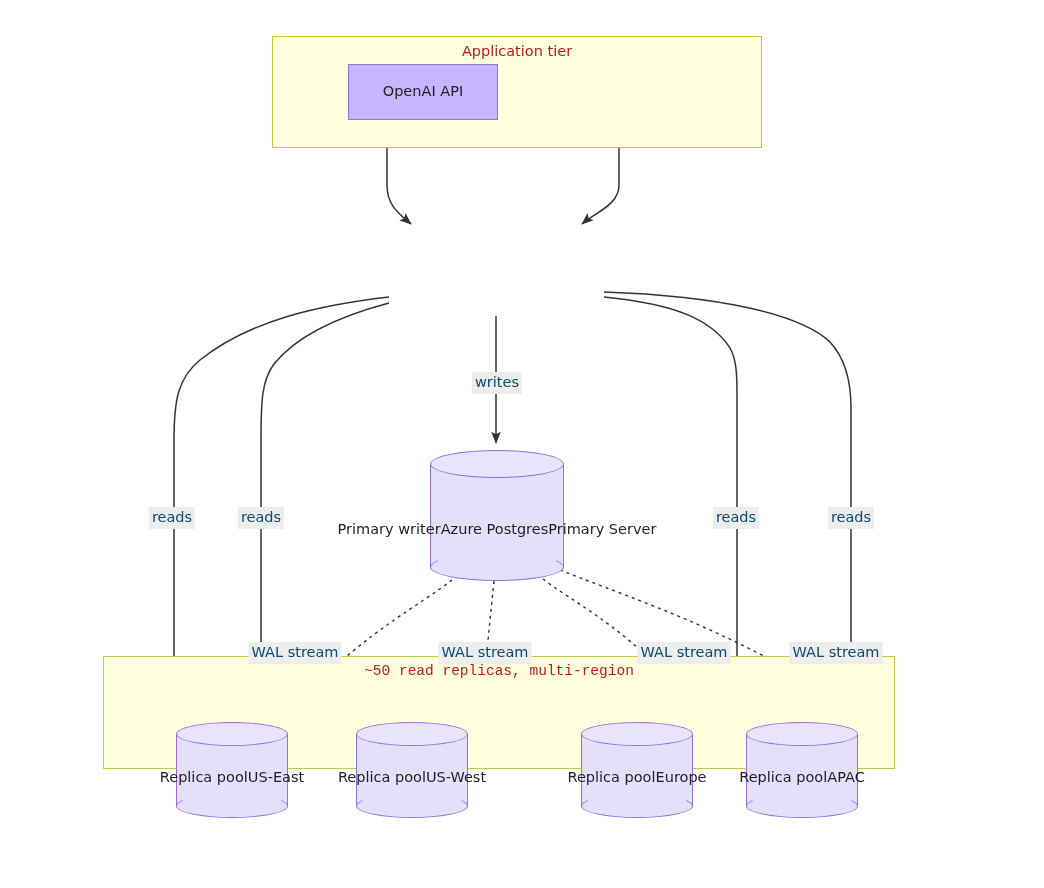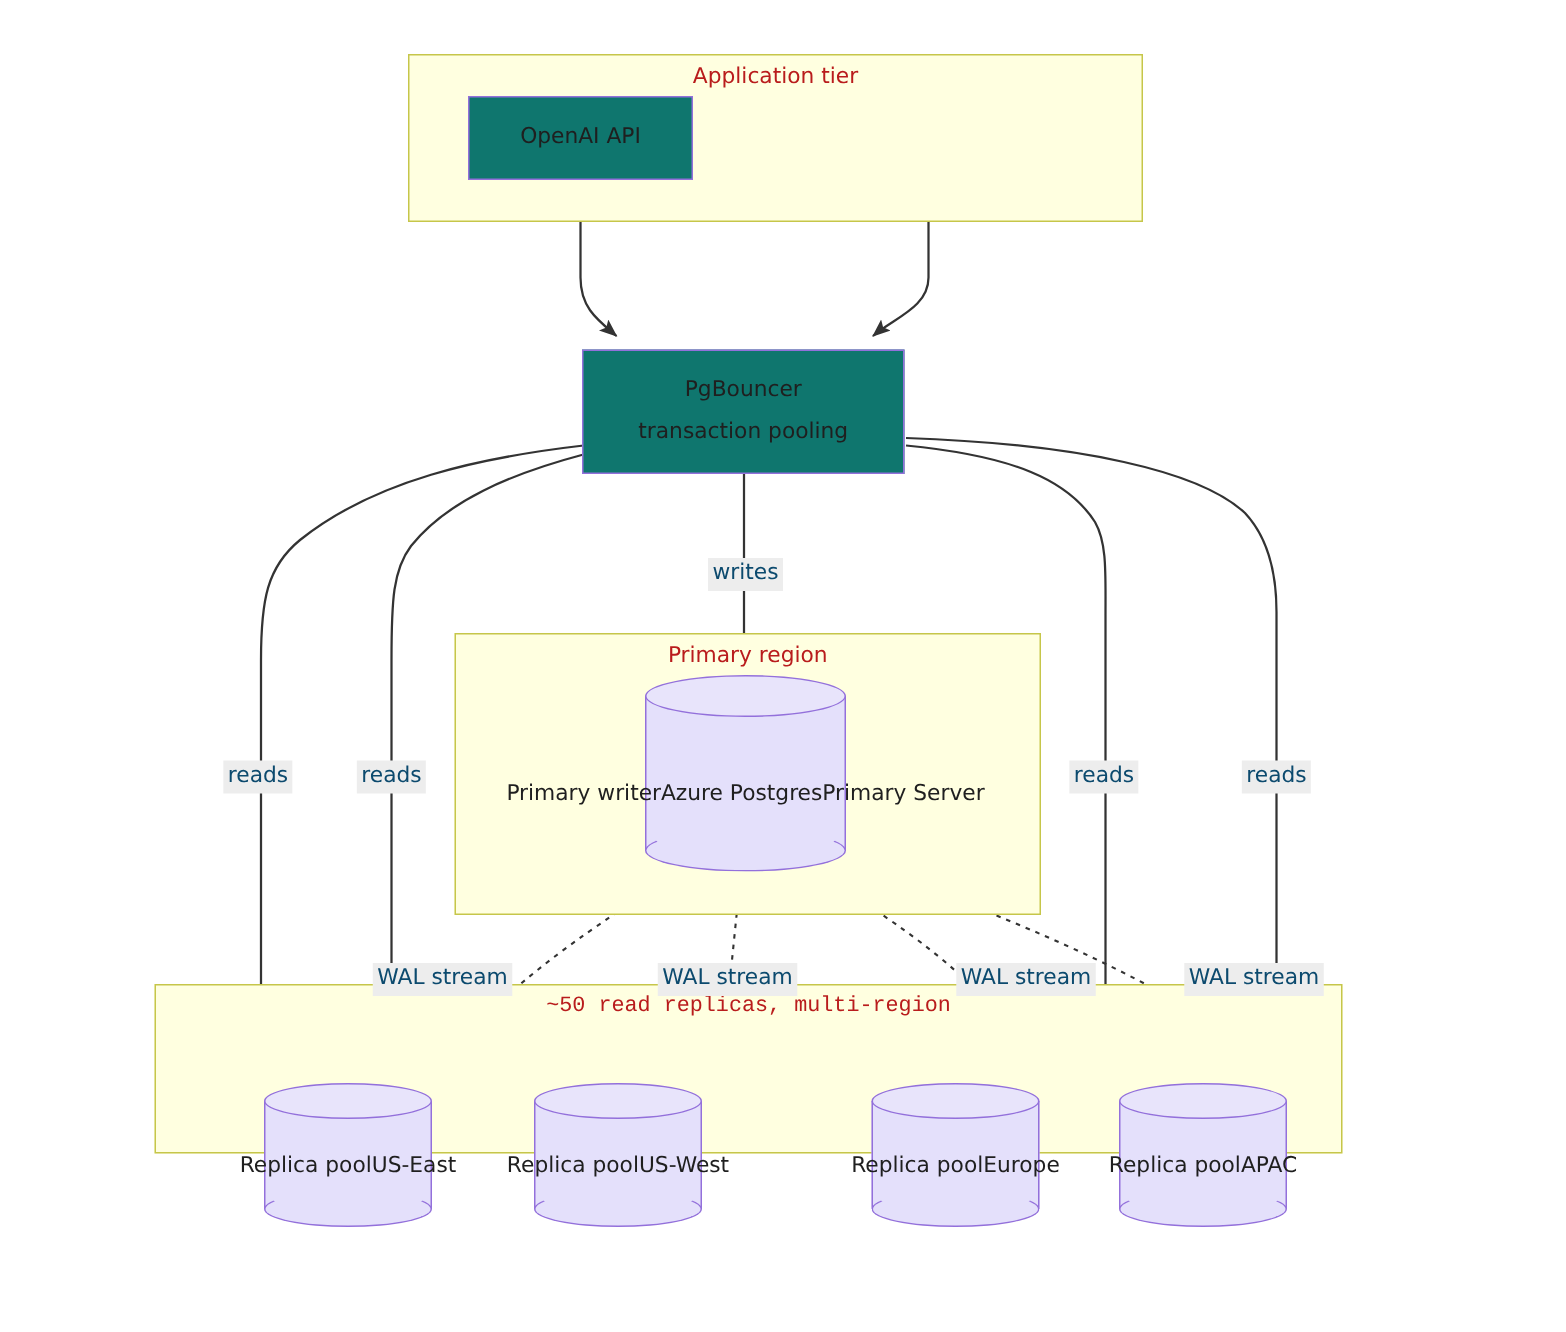--- a/index.html
+++ b/index.html
@@ -34,30 +34,31 @@
     top: 6px;
     text-align: center;
     font-size: 14.5px;
     color: #b91c1c;
     white-space: nowrap;
   }
 
   
   .node-box {
     position: absolute;
-    background: #0f766e;
+    background: #c4b5fd;
     border: 1.6px solid #9370db;
     display: flex;
     flex-direction: column;
     align-items: center;
     justify-content: center;
     font-size: 14.5px;
     color: #1f1f1f;
     line-height: 1.9;
     text-align: right;
+    margin-left: 36px;
   }
 
   
   .cyl {
     position: absolute;
   }
   .cyl .cyl-body {
     position: absolute;
     left: 0; right: 0;
     background: #e4e0fb;
@@ -144,28 +145,21 @@
   <div class="group" style="left:272px; top:36px; width:490px; height:112px;">
     <div class="group-title">Application tier</div>
   </div>
 
   <div class="node-box" style="left:312px; top:64px; width:150px; height:56px;">
     <span>OpenAI API</span>
   </div>
 
 
 
-  <div class="node-box" style="left:388px; top:233px; width:215px; height:83px;">
-    <span>PgBouncer</span>
-    <span>transaction pooling</span>
-  </div>
-
-  <div class="group" style="left:303px; top:422px; width:391px; height:188px;">
-    <div class="group-title">Primary region</div>
-  </div>
+
 
   <div class="cyl" style="left:430px; top:450px; width:134px; height:130px;">
     <div class="cyl-body" style="top:14px; height:103px;"></div>
     <div class="cyl-bottom" style="top:103px; height:28px;"></div>
     <div class="cyl-top" style="top:0px; height:28px;"></div>
     <div class="cyl-label" style="top:40px; height:80px;">
       <span>Primary writer</span>
       <span>Azure Postgres</span>
       <span>Primary Server</span>
     </div>

